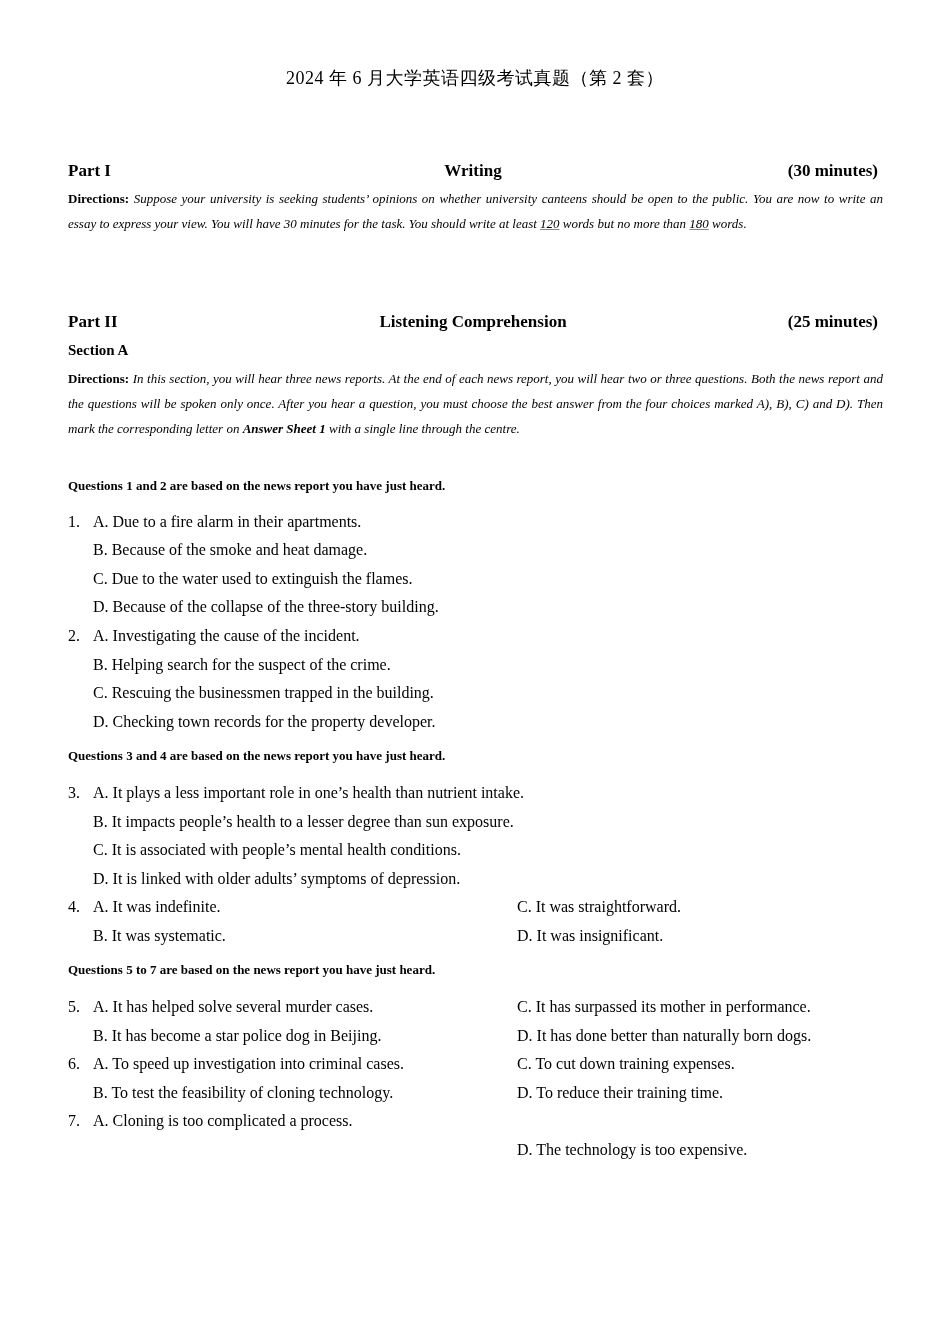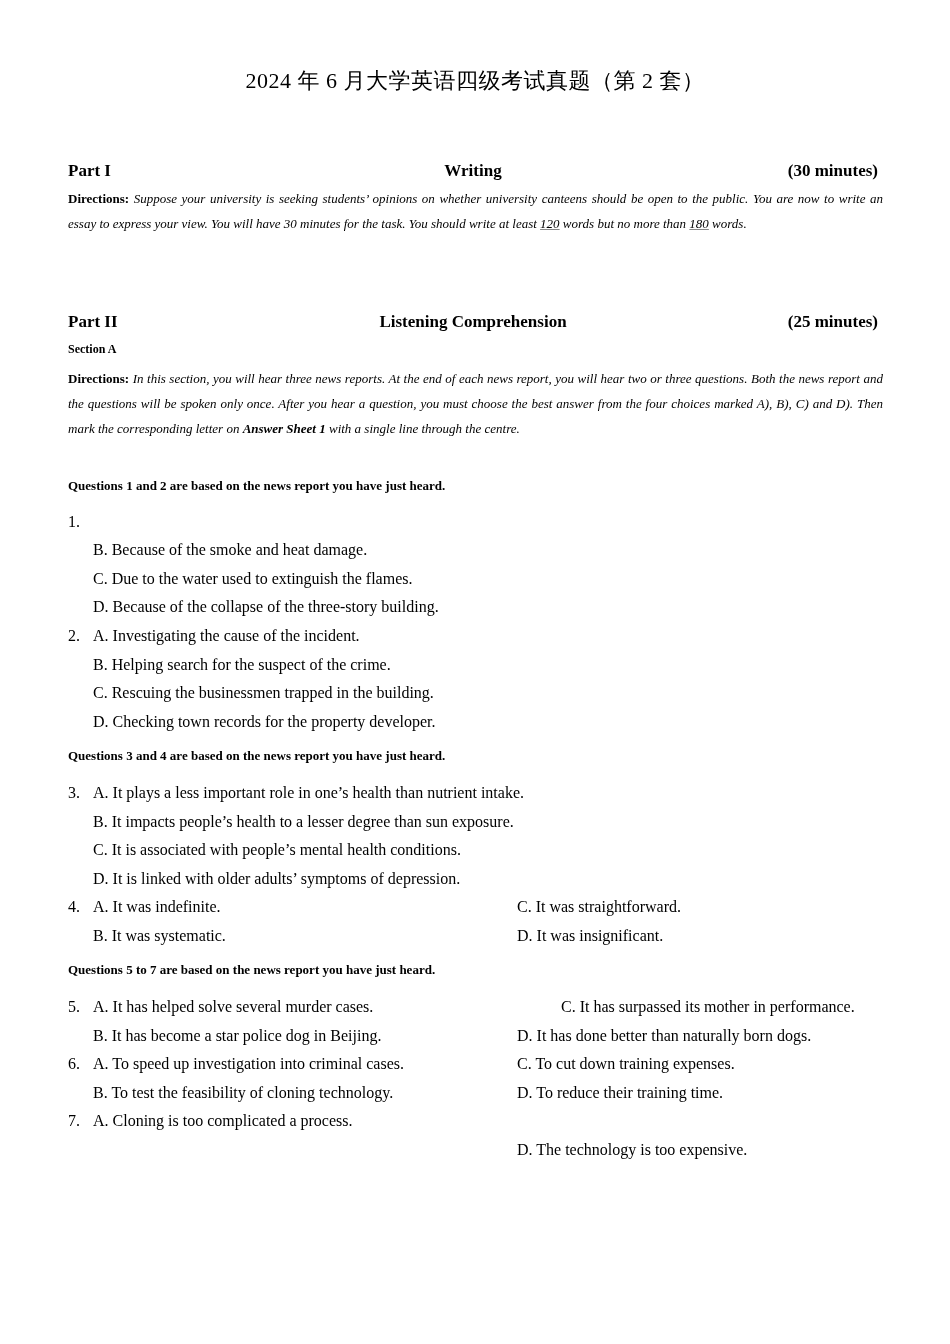--- a/index.html
+++ b/index.html
@@ -20,39 +20,39 @@
       left: 0; top: 0;
       width: 950px;
       height: 1344px;
     }
     .title {
       position: absolute;
       top: 66px;
       left: 0;
       width: 950px;
       text-align: center;
-      font-size: 22px;
+      font-size: 18px;
       letter-spacing: 0.5px;
     }
     .part-header {
       position: absolute;
       left: 68px;
       width: 810px;
       height: 22px;
       font-weight: bold;
       font-size: 17px;
     }
     .part-header .left { position: absolute; left: 0; top: 0; }
     .part-header .center { position: absolute; left: 0; width: 810px; top: 0; text-align: center; }
     .part-header .right { position: absolute; right: 0; top: 0; }
     .section-label {
       position: absolute;
       left: 68px;
       font-weight: bold;
-      font-size: 12px;
+      font-size: 15px;
     }
     .directions {
       position: absolute;
       left: 68px;
       width: 815px;
       font-size: 13px;
       line-height: 25px;
       text-align: justify;
       text-align-last: left;
     }
@@ -102,20 +102,21 @@
   <div class="directions" style="top:366px;">
     <span class="lbl">Directions:</span><span class="txt"> In this section, you will hear three news reports. At the end of each news report, you will hear two or three questions. Both the news report and the questions will be spoken only once. After you hear a question, you must choose the best answer from the four choices marked A), B), C) and D). Then mark the corresponding letter on </span><span class="bi">Answer Sheet 1</span><span class="txt"> with a single line through the centre.</span>
   </div>
 
   <div class="qgroup-head" style="top:478px;">Questions 1 and 2 are based on the news report you have just heard.</div>
 
   <div class="line" style="top:511px;">
     <span class="qnum" style="left:68px;position:fixed;"></span>
   </div>
   <div class="line qnum" style="top:511px;">1.</div>
+  <div class="line opt" style="top:511px;">A. Due to a fire alarm in their apartments.</div>
   <div class="line opt" style="top:539px;">B. Because of the smoke and heat damage.</div>
   <div class="line opt" style="top:568px;">C. Due to the water used to extinguish the flames.</div>
   <div class="line opt" style="top:596px;">D. Because of the collapse of the three-story building.</div>
 
   <div class="line qnum" style="top:625px;">2.</div>
   <div class="line opt" style="top:625px;">A. Investigating the cause of the incident.</div>
   <div class="line opt" style="top:654px;">B. Helping search for the suspect of the crime.</div>
   <div class="line opt" style="top:682px;">C. Rescuing the businessmen trapped in the building.</div>
   <div class="line opt" style="top:711px;">D. Checking town records for the property developer.</div>
 
@@ -131,21 +132,21 @@
   <div class="line opt" style="top:896px;">A. It was indefinite.</div>
   <div class="line opt" style="top:925px;">B. It was systematic.</div>
   <div class="line opt2" style="top:896px;">C. It was straightforward.</div>
   <div class="line opt2" style="top:925px;">D. It was insignificant.</div>
 
   <div class="qgroup-head" style="top:962px;">Questions 5 to 7 are based on the news report you have just heard.</div>
 
   <div class="line qnum" style="top:996px;">5.</div>
   <div class="line opt" style="top:996px;">A. It has helped solve several murder cases.</div>
   <div class="line opt" style="top:1025px;">B. It has become a star police dog in Beijing.</div>
-  <div class="line opt2" style="top:996px;margin-left:44px;">C. It has surpassed its mother in performance.</div>
+  <div class="line opt2" style="top:996px;">C. It has surpassed its mother in performance.</div>
   <div class="line opt2" style="top:1025px;">D. It has done better than naturally born dogs.</div>
 
   <div class="line qnum" style="top:1053px;">6.</div>
   <div class="line opt" style="top:1053px;">A. To speed up investigation into criminal cases.</div>
   <div class="line opt" style="top:1082px;">B. To test the feasibility of cloning technology.</div>
   <div class="line opt2" style="top:1053px;">C. To cut down training expenses.</div>
   <div class="line opt2" style="top:1082px;">D. To reduce their training time.</div>
 
   <div class="line qnum" style="top:1110px;">7.</div>
   <div class="line opt" style="top:1110px;">A. Cloning is too complicated a process.</div>

